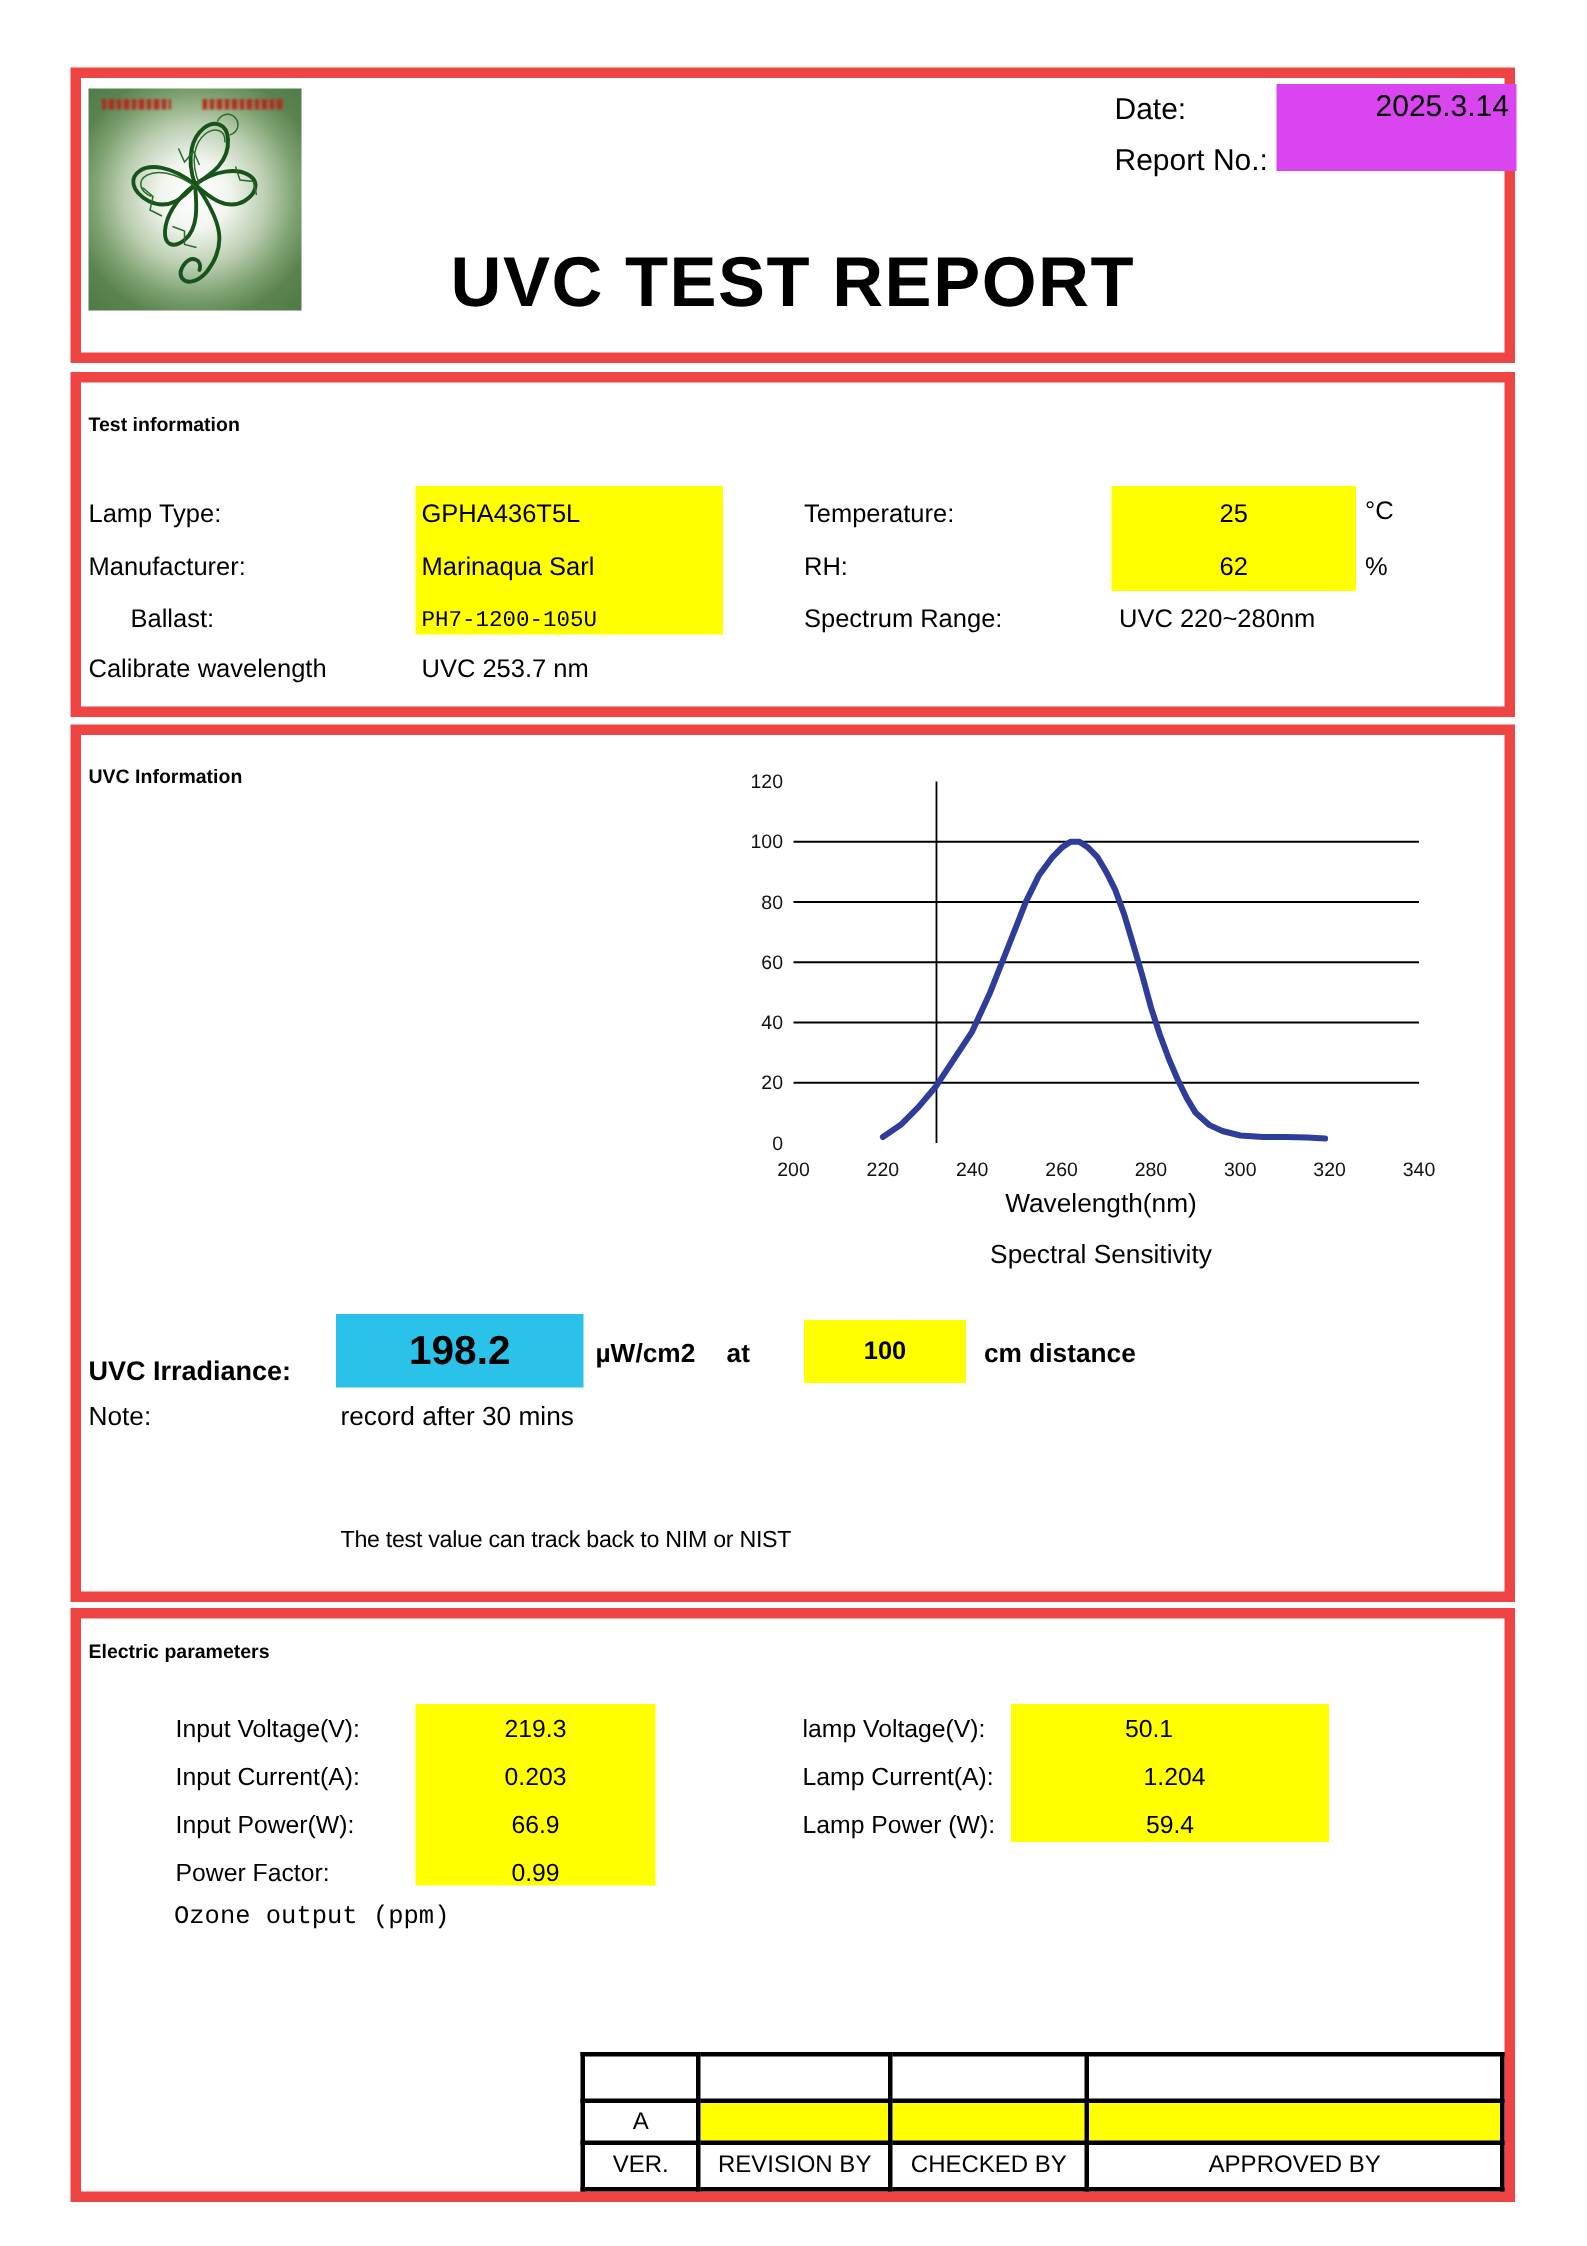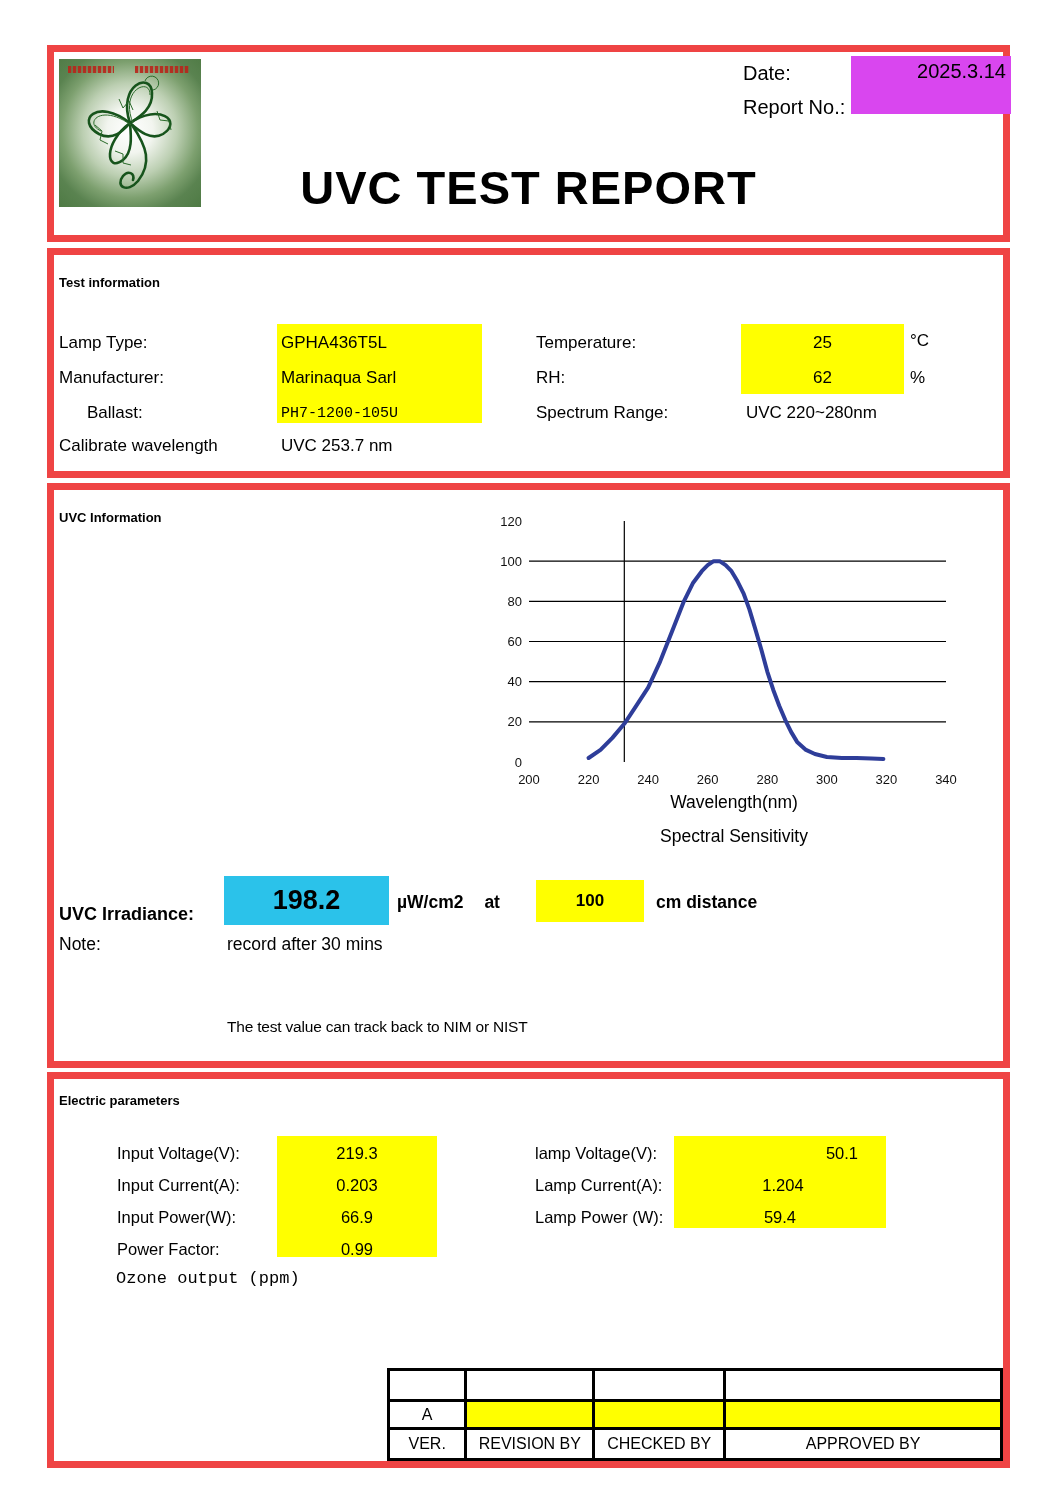--- a/index.html
+++ b/index.html
@@ -165,21 +165,21 @@
     <div class="abs e-lbl" style="left:63px;top:65px;">Input Voltage(V):</div>
     <div class="e-val" style="left:223px;top:65px;width:160px;">219.3</div>
     <div class="abs e-lbl" style="left:63px;top:97px;">Input Current(A):</div>
     <div class="e-val" style="left:223px;top:97px;width:160px;">0.203</div>
     <div class="abs e-lbl" style="left:63px;top:129px;">Input Power(W):</div>
     <div class="e-val" style="left:223px;top:129px;width:160px;">66.9</div>
     <div class="abs e-lbl" style="left:63px;top:161px;">Power Factor:</div>
     <div class="e-val" style="left:223px;top:161px;width:160px;">0.99</div>
 
     <div class="abs e-lbl" style="left:481px;top:65px;">lamp Voltage(V):</div>
-    <div class="e-val" style="left:620px;top:65px;width:184px;text-align:right;">50.1</div>
+    <div class="e-val" style="left:620px;top:65px;width:184px;">50.1</div>
     <div class="abs e-lbl" style="left:481px;top:97px;">Lamp Current(A):</div>
     <div class="e-val" style="left:620px;top:97px;width:218px;">1.204</div>
     <div class="abs e-lbl" style="left:481px;top:129px;">Lamp Power (W):</div>
     <div class="e-val" style="left:620px;top:129px;width:212px;">59.4</div>
 
     <div class="abs mono" style="left:62px;top:190px;font-size:17px;">Ozone output (ppm)</div>
 
     <table class="rev abs" style="left:333px;top:289px;">
       <colgroup>
           <col style="width:79px">

